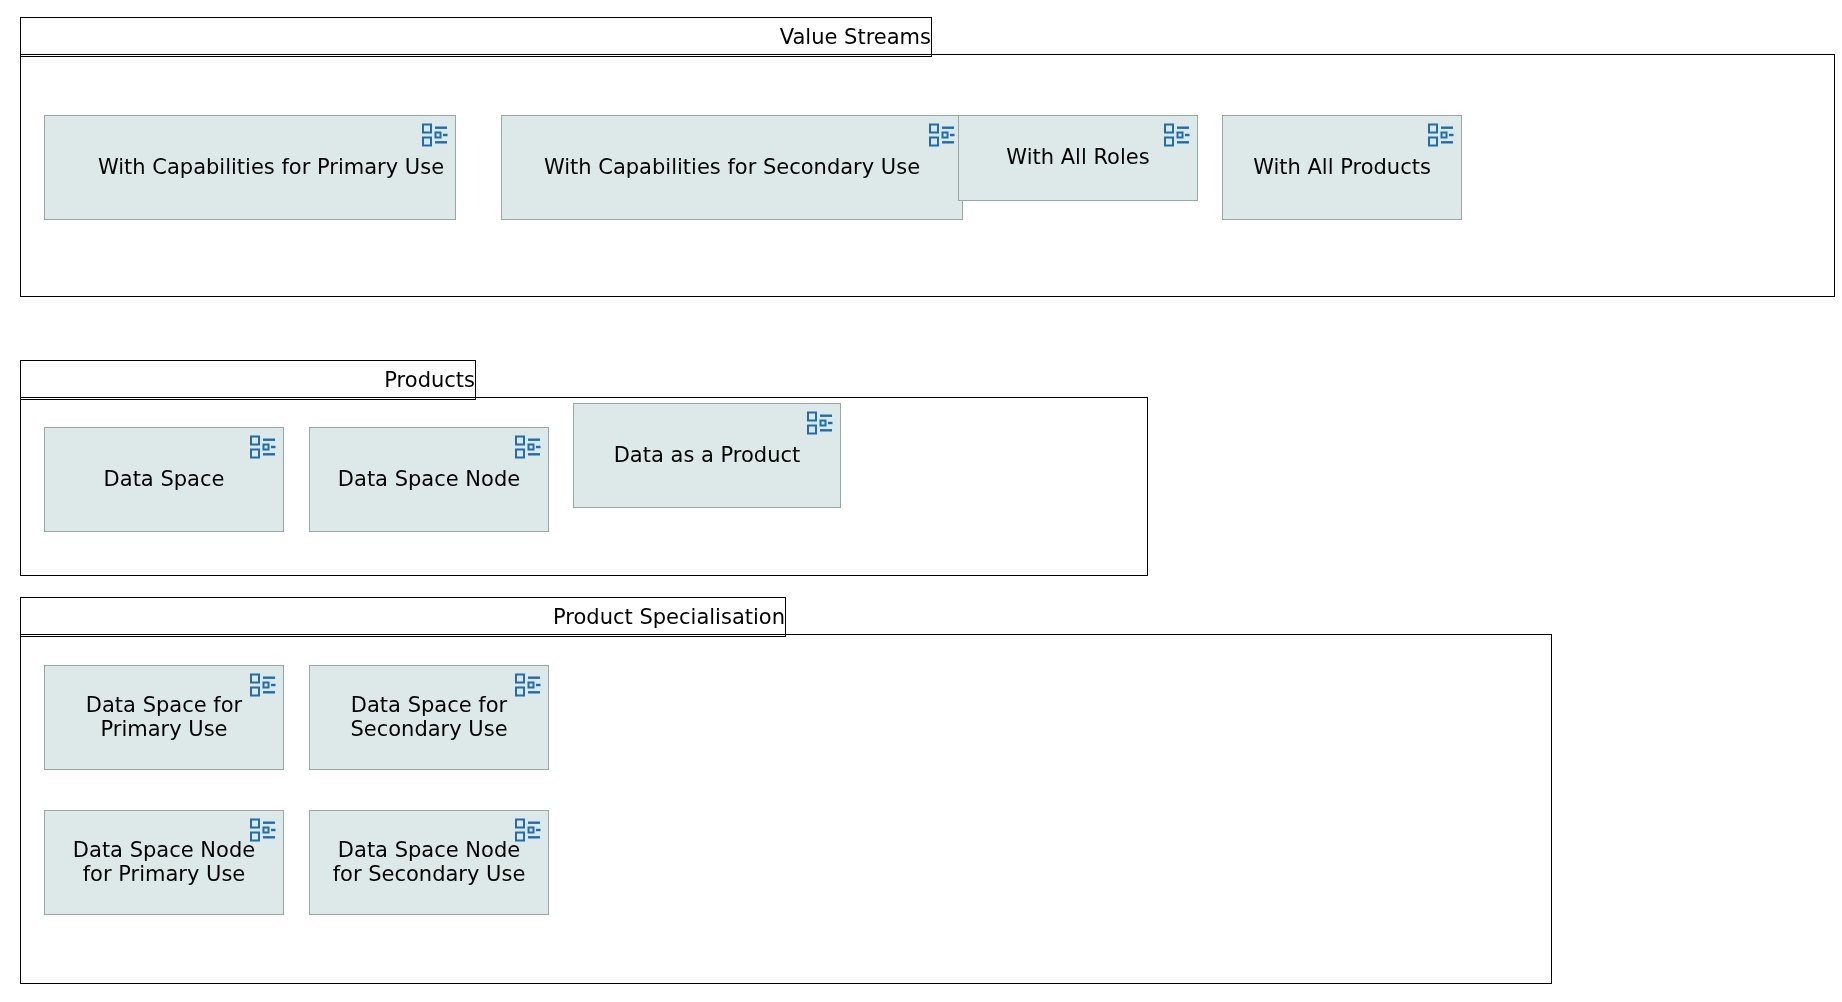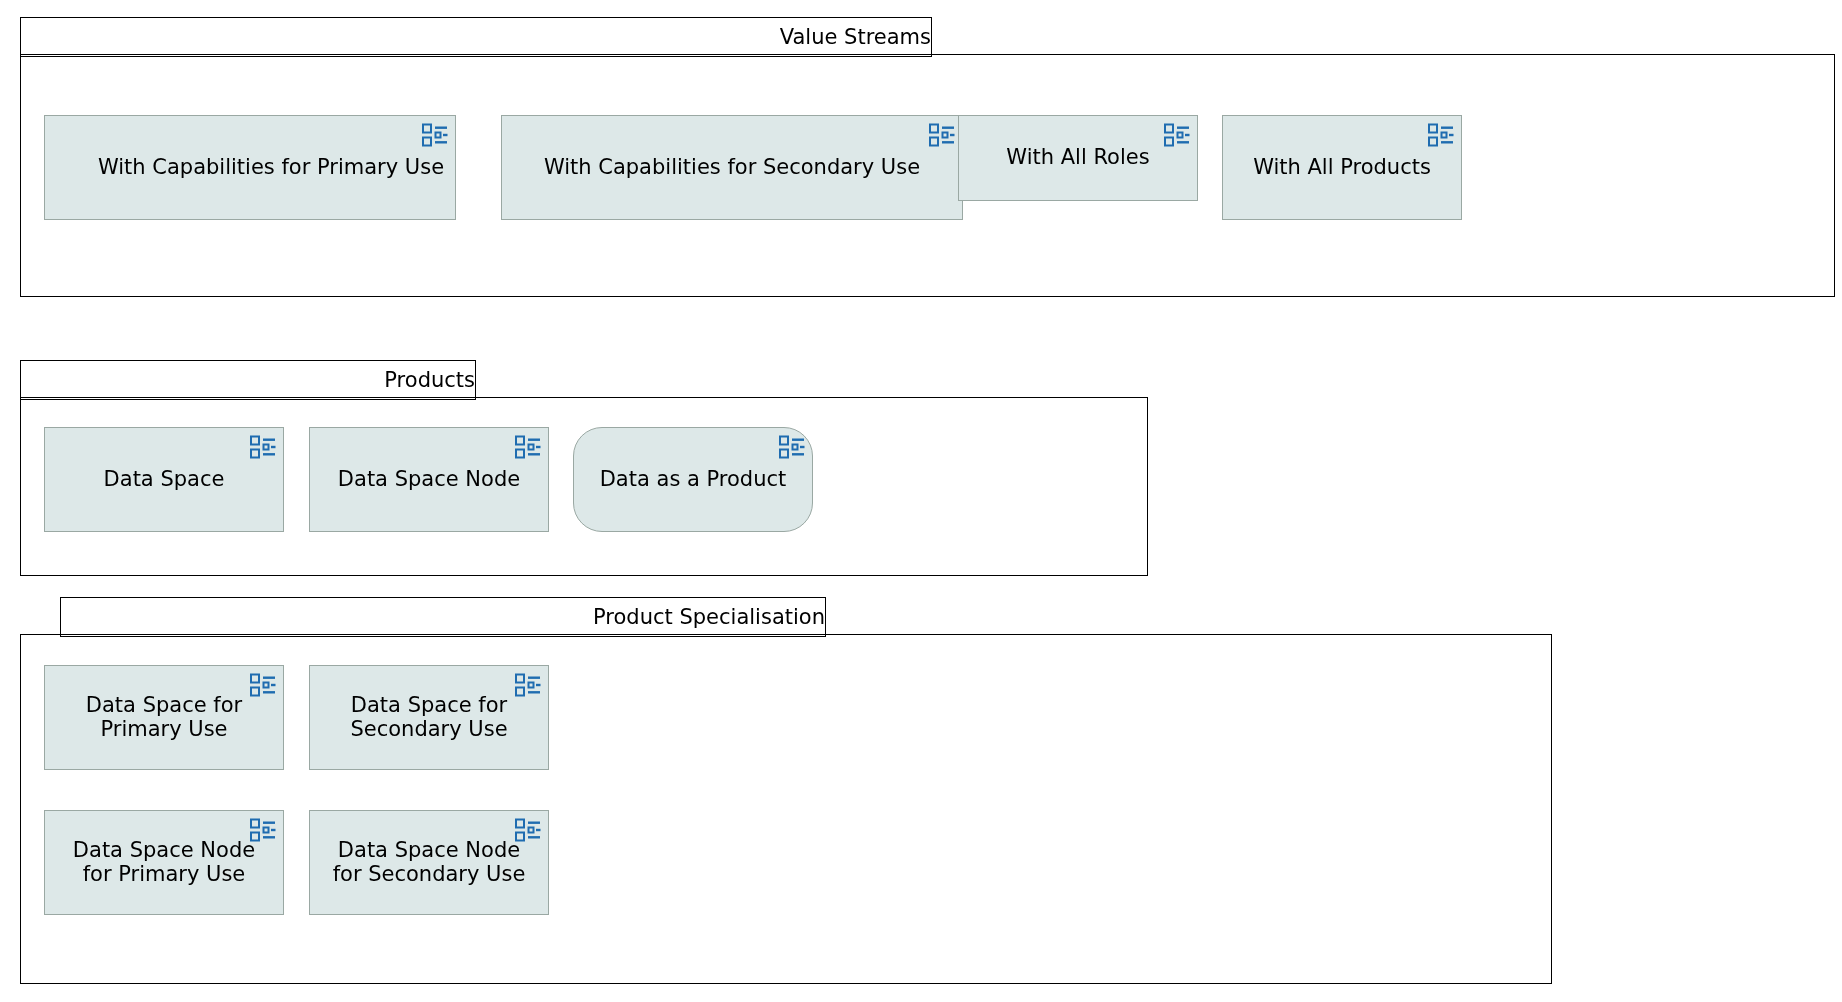--- a/index.html
+++ b/index.html
@@ -164,36 +164,36 @@
           <rect x="1" y="1.5" width="8" height="8" fill="none" stroke="#1f6cb0" stroke-width="2"></rect>
           <rect x="1" y="14.5" width="8" height="8" fill="none" stroke="#1f6cb0" stroke-width="2"></rect>
           <rect x="13.5" y="9.5" width="5" height="5" fill="none" stroke="#1f6cb0" stroke-width="2"></rect>
           <rect x="13" y="3.5" width="12" height="2.4" fill="#1f6cb0"></rect>
           <rect x="21" y="10.8" width="4.5" height="2.4" fill="#1f6cb0"></rect>
           <rect x="13" y="18.1" width="12" height="2.4" fill="#1f6cb0"></rect>
         </svg>
       </span>
       <span class="element-label">Data Space Node</span>
     </div>
-    <div class="element" style="left: 573px; top: 427px; width: 240px; height: 105px; border-radius: 29px;">
+    <div class="element" style="left: 573px; top: 403px; width: 268px; height: 105px;">
       <span class="element-icon">
         <svg viewBox="0 0 26 24" width="26" height="24" xmlns="http://www.w3.org/2000/svg">
           <rect x="1" y="1.5" width="8" height="8" fill="none" stroke="#1f6cb0" stroke-width="2"></rect>
           <rect x="1" y="14.5" width="8" height="8" fill="none" stroke="#1f6cb0" stroke-width="2"></rect>
           <rect x="13.5" y="9.5" width="5" height="5" fill="none" stroke="#1f6cb0" stroke-width="2"></rect>
           <rect x="13" y="3.5" width="12" height="2.4" fill="#1f6cb0"></rect>
           <rect x="21" y="10.8" width="4.5" height="2.4" fill="#1f6cb0"></rect>
           <rect x="13" y="18.1" width="12" height="2.4" fill="#1f6cb0"></rect>
         </svg>
       </span>
       <span class="element-label">Data as a Product</span>
     </div>
     <div class="grouping g-yellow"></div>
     <div class="grouping-body" style="left: 20px; top: 634px; width: 1532px; height: 350px;"></div>
-    <div class="grouping-tab" style="left: 20px; top: 597px; width: 766px; height: 40px; margin-left: 40px;">
+    <div class="grouping-tab" style="left: 20px; top: 597px; width: 766px; height: 40px;">
       <span class="grouping-tab-label">Product Specialisation</span>
     </div>
     <div class="element" style="left: 44px; top: 665px; width: 240px; height: 105px;">
       <span class="element-icon">
         <svg viewBox="0 0 26 24" width="26" height="24" xmlns="http://www.w3.org/2000/svg">
           <rect x="1" y="1.5" width="8" height="8" fill="none" stroke="#1f6cb0" stroke-width="2"></rect>
           <rect x="1" y="14.5" width="8" height="8" fill="none" stroke="#1f6cb0" stroke-width="2"></rect>
           <rect x="13.5" y="9.5" width="5" height="5" fill="none" stroke="#1f6cb0" stroke-width="2"></rect>
           <rect x="13" y="3.5" width="12" height="2.4" fill="#1f6cb0"></rect>
           <rect x="21" y="10.8" width="4.5" height="2.4" fill="#1f6cb0"></rect>

